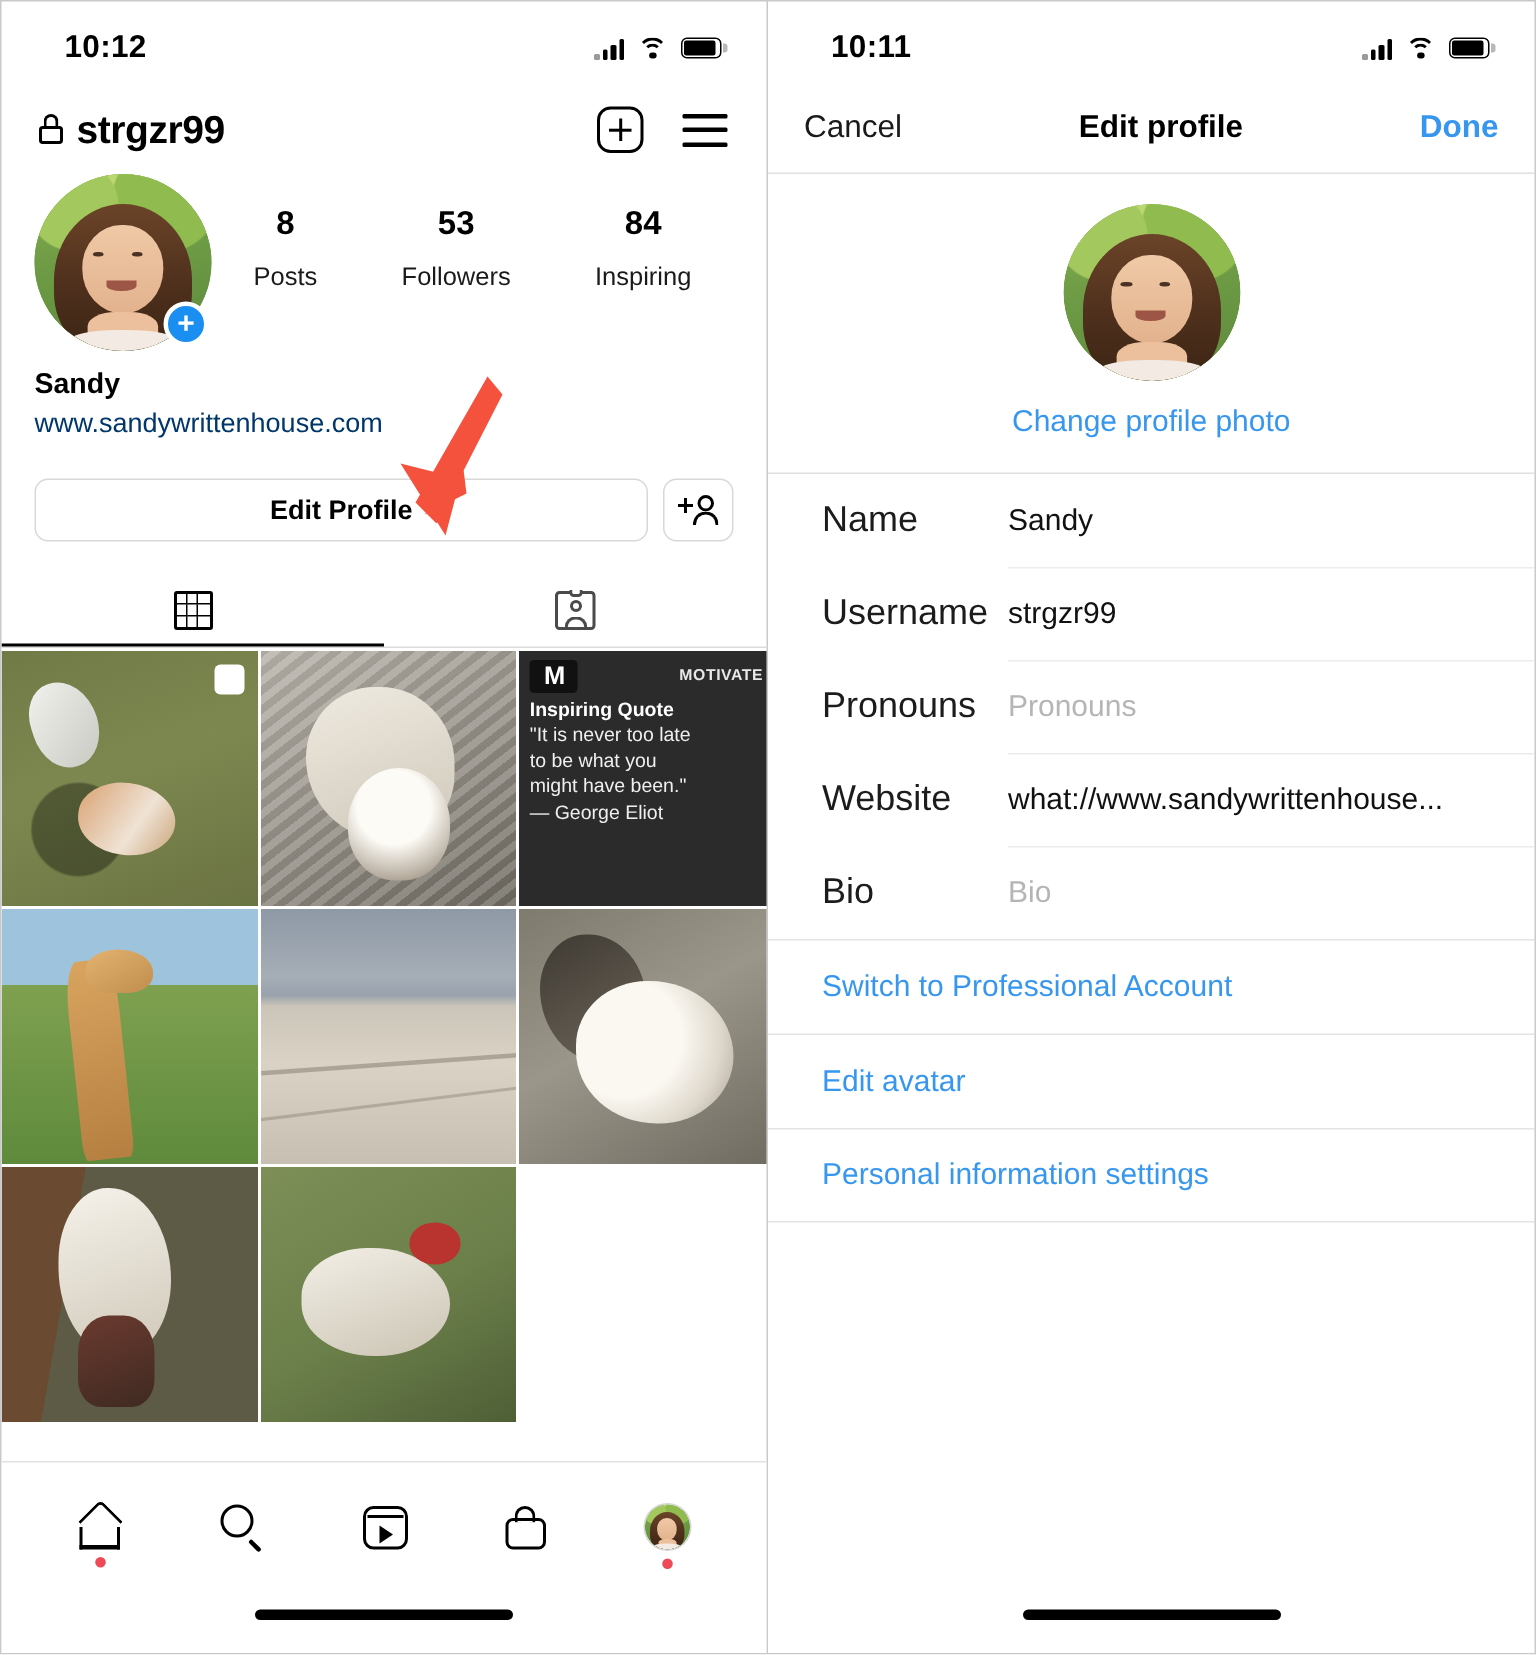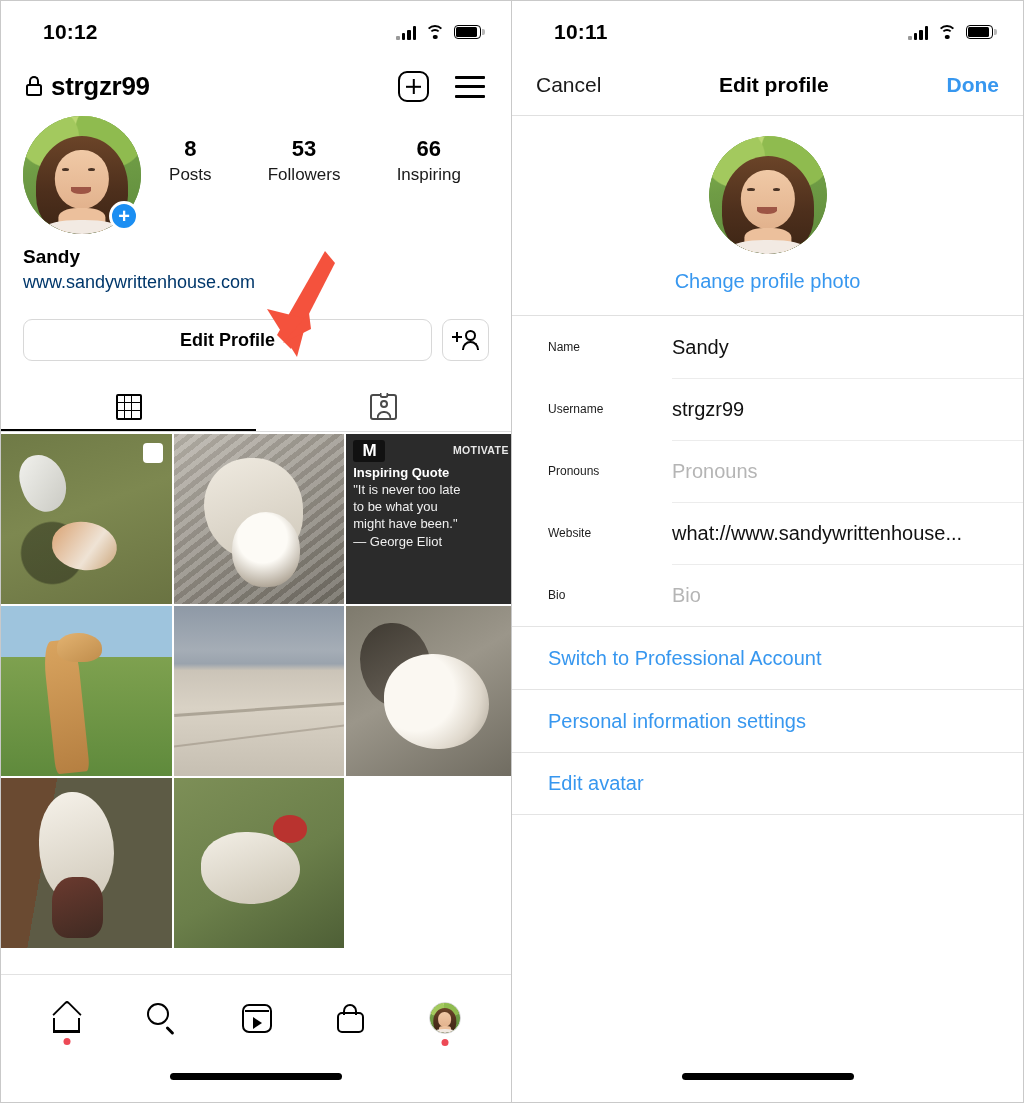--- a/index.html
+++ b/index.html
@@ -166,21 +166,21 @@
     background: #1b8ef2; border: 3px solid #fff;
     display: flex; align-items: center; justify-content: center;
     color: #fff; font-size: 20px; font-weight: bold; line-height: 1;
   }
   .stats {
     display: flex; flex: 1; justify-content: space-around;
     padding-top: 20px;
   }
   .stat { text-align: center; }
   .stat .num { font-size: 22px; font-weight: bold; color: #000; }
-  .stat .lbl { font-size: 17px; color: #1a1a1a; margin-top: 3px; }
+  .stat .lbl { font-size: 17px; color: #1a1a1a; margin-top: 13px; }
 
   .name-block { padding: 12px 22px 0 22px; }
   .disp-name { font-size: 19px; font-weight: bold; color: #000; }
   .web-link { font-size: 18px; color: #00376b; margin-top: 4px; }
 
   .btn-row { display: flex; gap: 10px; padding: 26px 22px 0 22px; }
   .edit-profile-btn {
     flex: 1; height: 42px;
     border: 1px solid #d8d8d8; border-radius: 9px;
     display: flex; align-items: center; justify-content: center;
@@ -508,21 +508,21 @@
   }
 
   .form-list { padding: 0 0 0 36px; }
   .form-row {
     display: flex; align-items: center;
     height: 62px;
   }
   .form-row + .form-row .fval-wrap { border-top: 1px solid #ececec; }
   .flabel {
     width: 124px; flex: 0 0 124px;
-    font-size: 12px; color: #1c1c1c;
+    font-size: 24px; color: #1c1c1c;
   }
   .fval-wrap {
     flex: 1; height: 62px; display: flex; align-items: center;
     padding-right: 28px;
   }
   .fval { font-size: 20px; color: #111; }
   .fval.placeholder { color: #b5b5b5; }
 
   .link-list { margin-top: 0; }
   .link-row {
@@ -602,21 +602,21 @@
       <div class="stats">
         <div class="stat">
           <div class="num">8</div>
           <div class="lbl">Posts</div>
         </div>
         <div class="stat">
           <div class="num">53</div>
           <div class="lbl">Followers</div>
         </div>
         <div class="stat">
-          <div class="num">66</div>
+          <div class="num">84</div>
           <div class="lbl">Inspiring</div>
         </div>
       </div>
     </div>
 
     <div class="name-block">
       <div class="disp-name">Sandy</div>
       <div class="web-link">www.sandywrittenhouse.com</div>
     </div>
 
@@ -824,24 +824,24 @@
           <div class="fval placeholder">Bio</div>
         </div>
       </div>
     </div>
 
     <div class="link-list">
       <div class="link-row">
         <div class="link-text">Switch to Professional Account</div>
       </div>
       <div class="link-row">
+        <div class="link-text">Edit avatar</div>
+      </div>
+      <div class="link-row">
         <div class="link-text">Personal information settings</div>
       </div>
-      <div class="link-row">
-        <div class="link-text">Edit avatar</div>
-      </div>
     </div>
 
     <div class="home-indicator"></div>
 
   </div>
 
 </div>
 
 </body></html>

